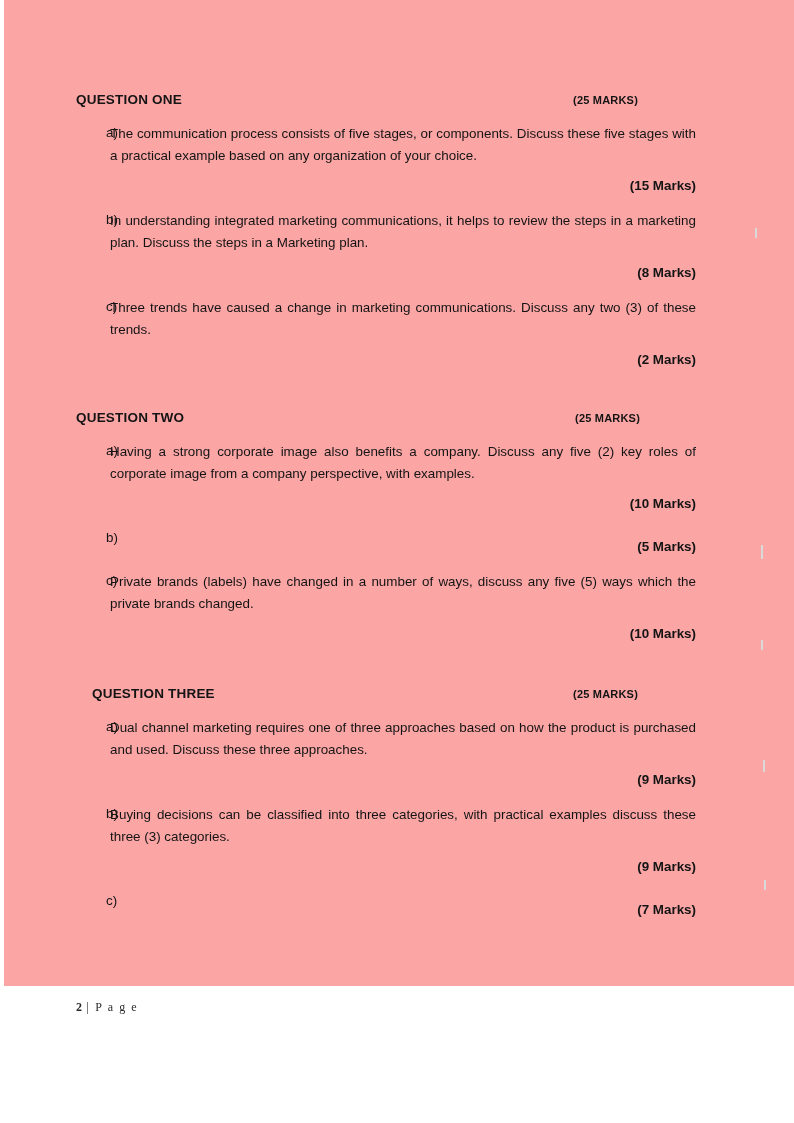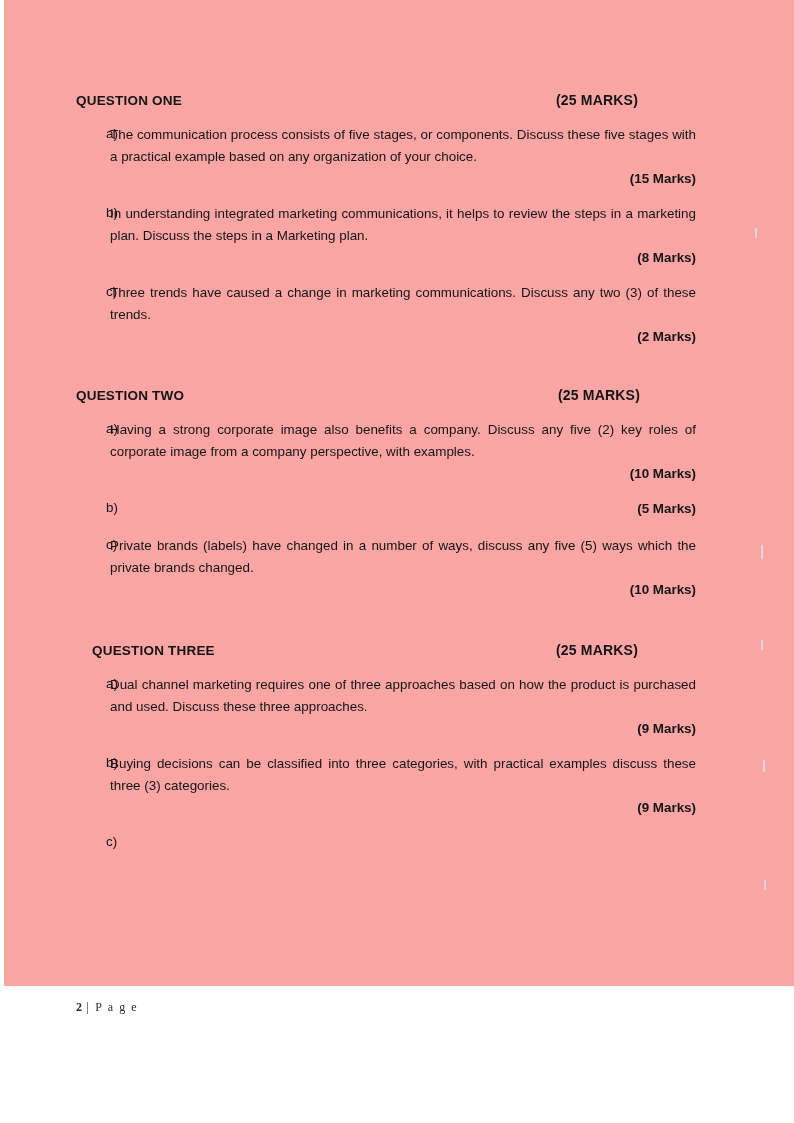--- a/index.html
+++ b/index.html
@@ -37,21 +37,21 @@
     font-weight: bold;
     font-size: 13.5px;
     letter-spacing: 0.2px;
   }
   .q-head .q-title {
     padding-left: 0px;
   }
   .q-head.indent .q-title { padding-left: 8px; margin-left: 8px; }
   .q-head .q-marks {
     padding-right: 58px;
-    font-size: 14px;
+    font-size: 11px;
     text-align: right;
   }
   .q-head.mid .q-marks { padding-right: 56px; }
 
   
   .items {
     margin-top: 16px;
   }
   .item {
     display: flex;
@@ -69,21 +69,21 @@
     flex: 1 1 auto;
   }
   .item .text {
     font-size: 13.4px;
     line-height: 22px;
     margin: 0;
     text-align: justify;
   }
   .item .text.nojust { text-align: left; }
   .item .marks {
-    margin-top: 3px;
+    margin-top: 11px;
     text-align: right;
     font-weight: bold;
     font-size: 13.4px;
     padding-right: 0px;
   }
 
   .block {
     margin-bottom: 8px;
   }
   .gap-1 { height: 26px; }
@@ -200,20 +200,21 @@
         <div class="item">
           <div class="label">b)</div>
           <div class="body">
             <p class="text">Buying decisions can be classified into three categories, with practical examples discuss these three (3) categories.</p>
             <div class="marks">(9 Marks)</div>
           </div>
         </div>
         <div class="item">
           <div class="label">c)</div>
           <div class="body">
+            <div class="marks">(7 Marks)</div>
           </div>
         </div>
       </div>
     </div>
 
   </div>
 
   <div class="footer">
     <span class="pg">2</span>
     <span>| P a g e</span>

